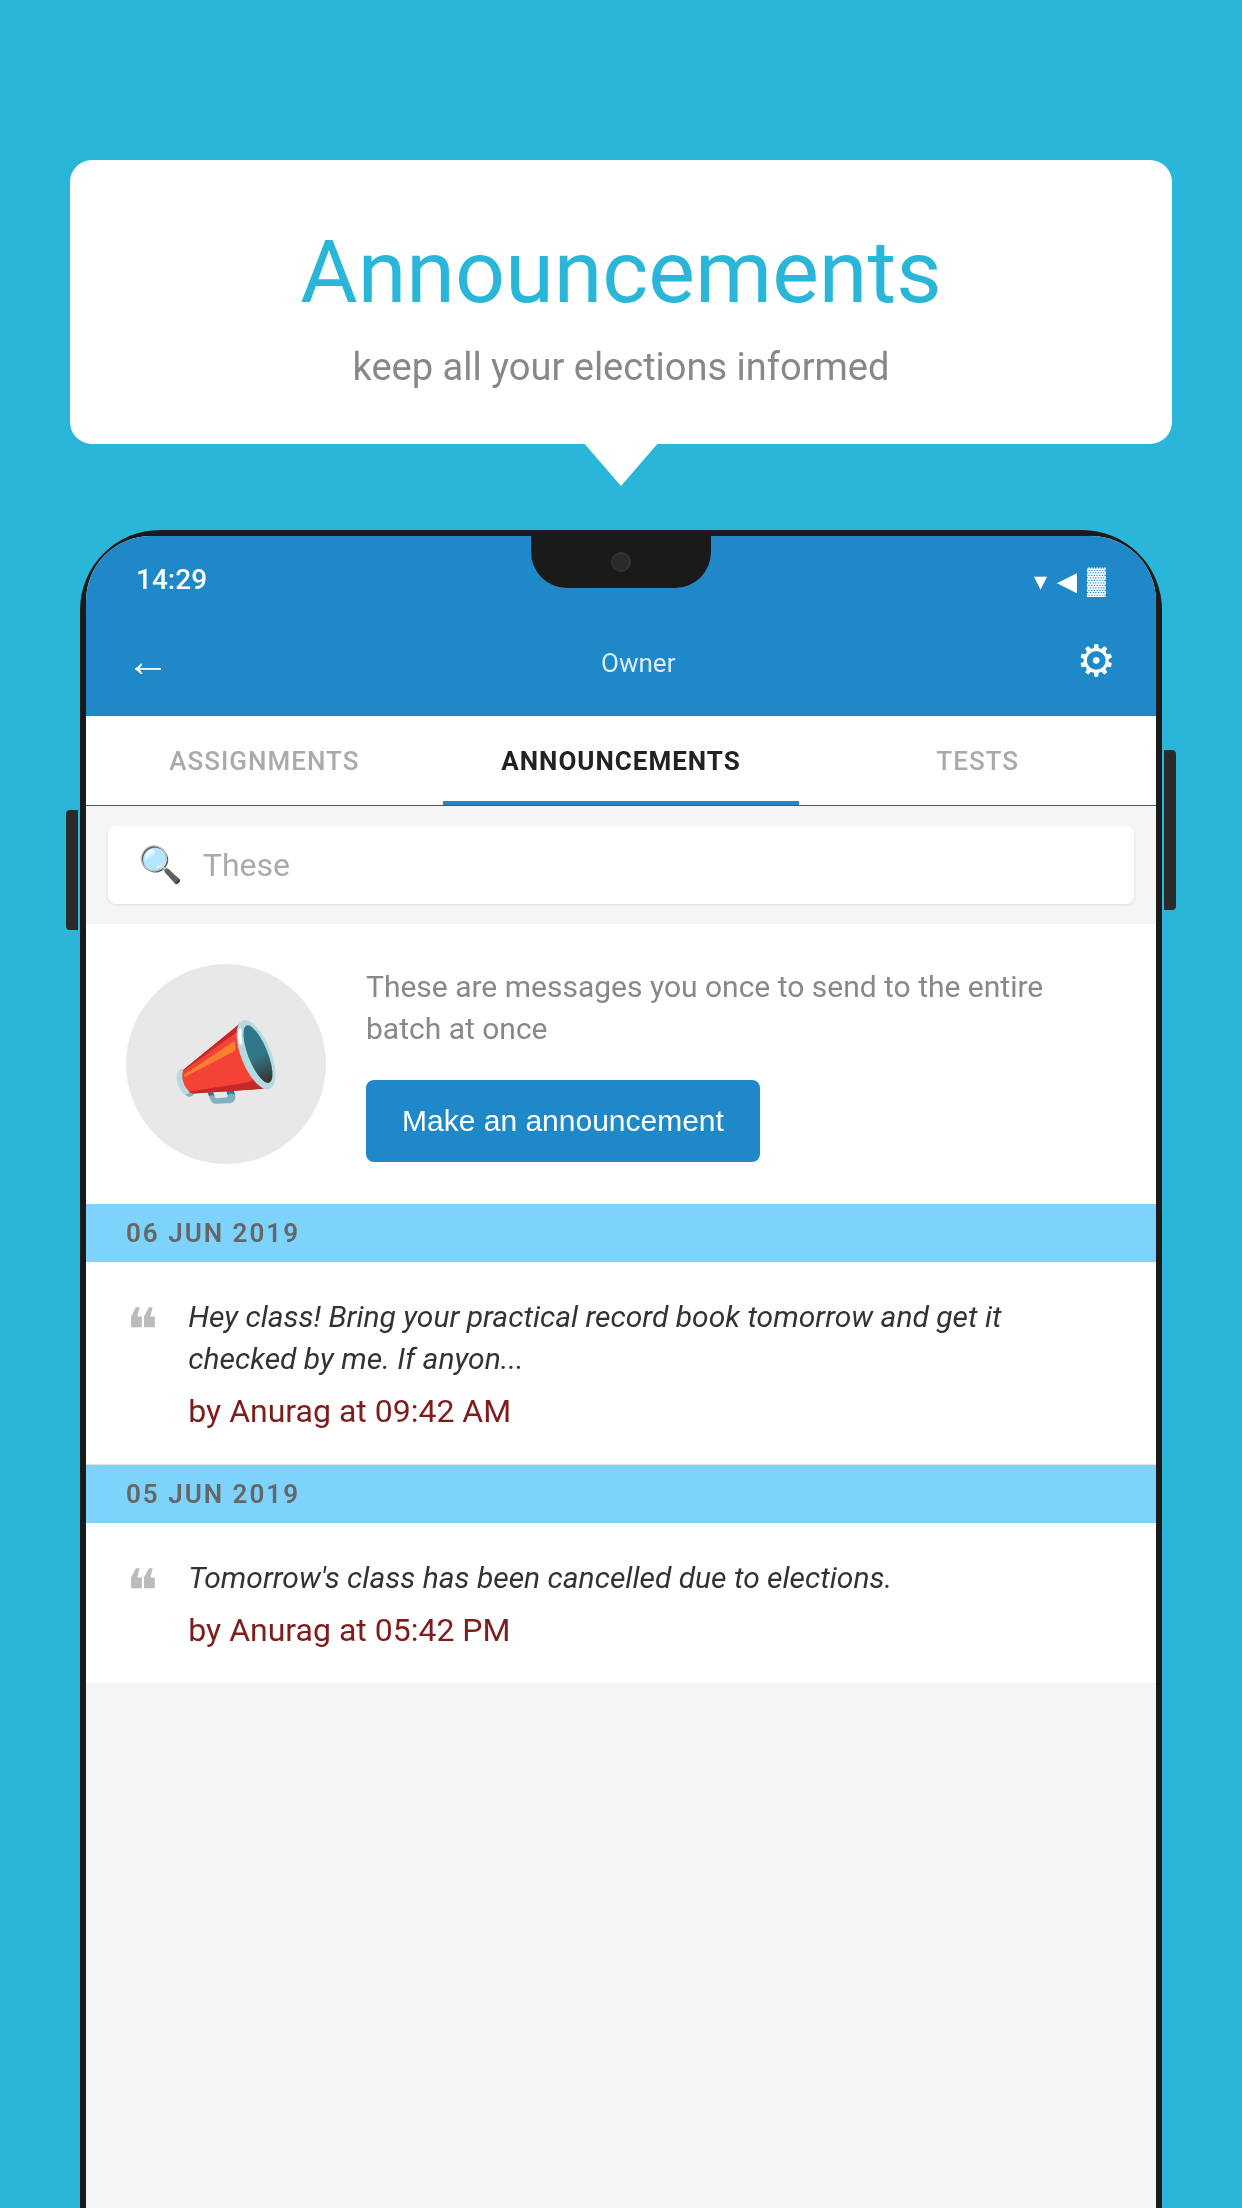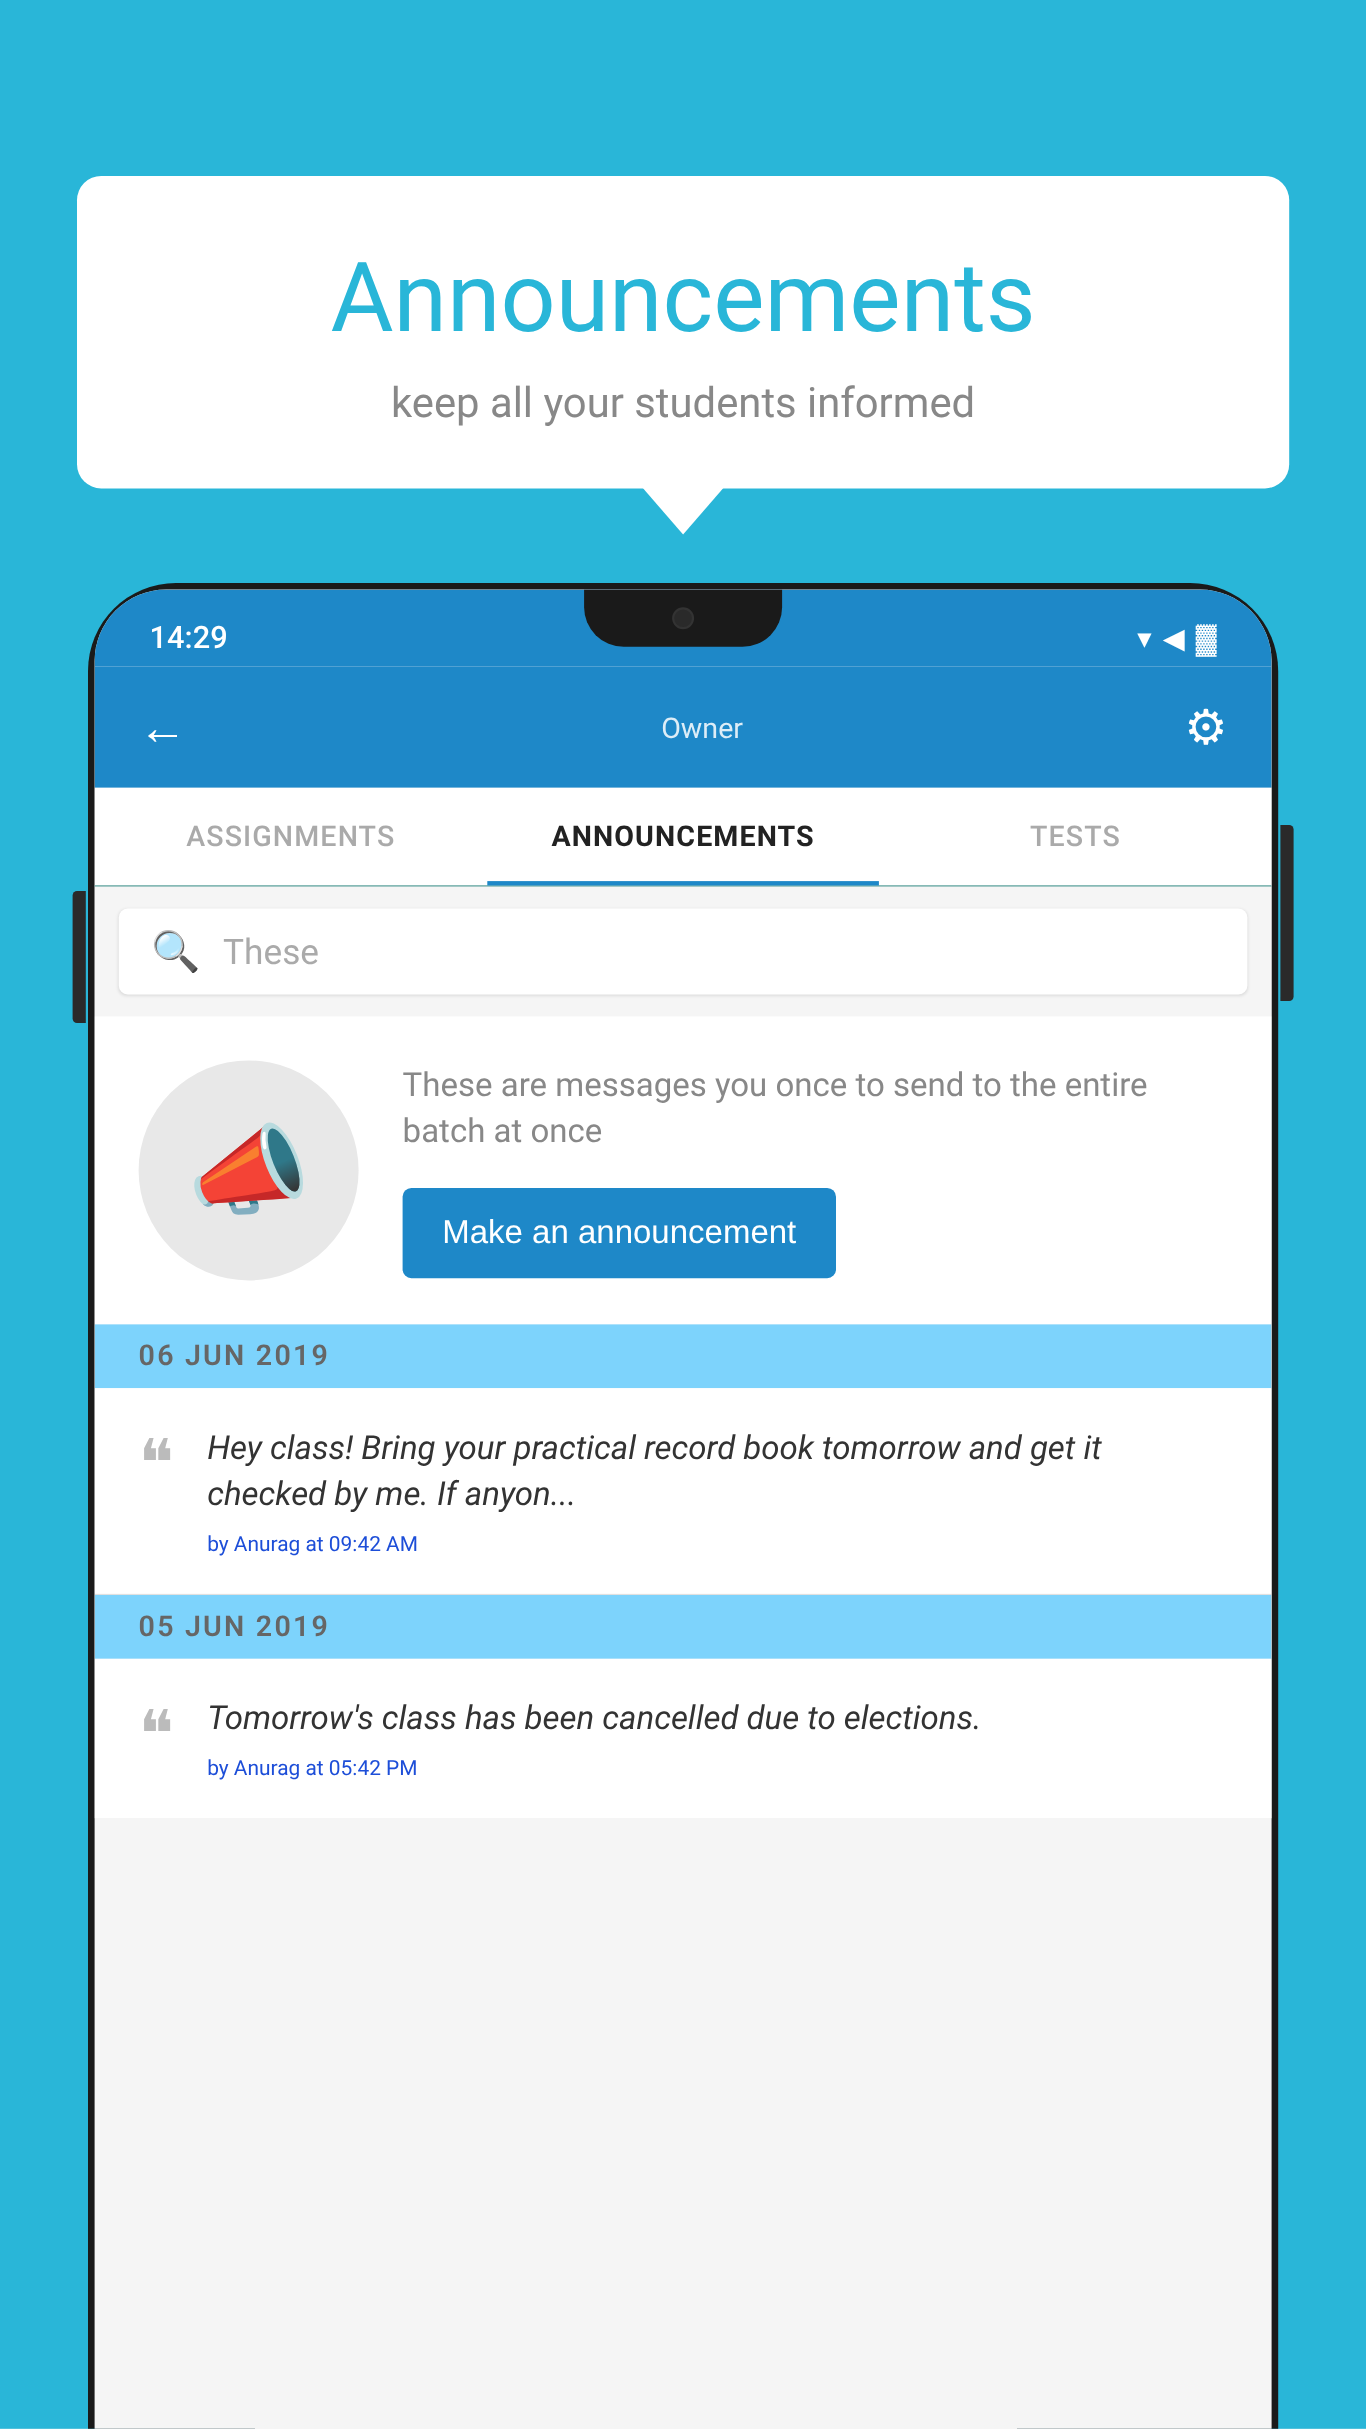--- a/index.html
+++ b/index.html
@@ -318,22 +318,22 @@
 
     .announcement-text {
       font-size: 30px;
       color: #333;
       font-style: italic;
       line-height: 1.4;
       margin-bottom: 12px;
     }
 
     .announcement-author {
-      font-size: 19px;
-      color: #1d4ed8;
+      font-size: 32px;
+      color: #7f1d1d;
     }
 
     .divider {
       height: 1px;
       background: #e0e0e0;
     }
 
     
     .phone-side-btn-left {
       position: absolute;
@@ -354,21 +354,21 @@
       background: #2a2a2a;
       border-radius: 0 4px 4px 0;
     }
   </style>
 </head>
 <body>
 
 <div class="speech-bubble-container">
   <div class="speech-bubble">
     <div class="bubble-title">Announcements</div>
-    <div class="bubble-subtitle">keep all your students informed</div>
+    <div class="bubble-subtitle">keep all your elections informed</div>
   </div>
 </div>
 
 <div class="phone-container">
   <div class="phone-outer">
     <div class="phone-side-btn-left"></div>
     <div class="phone-side-btn-right"></div>
 
     <div class="phone-inner">
 

